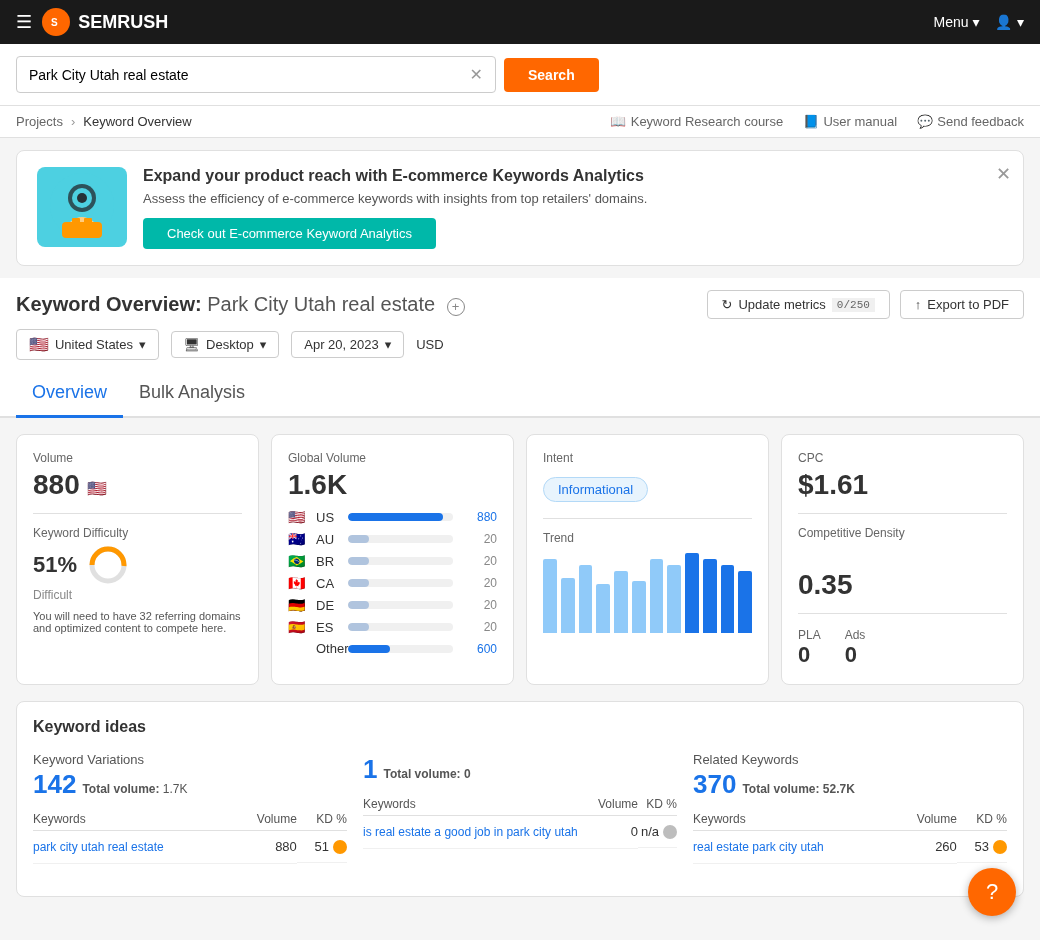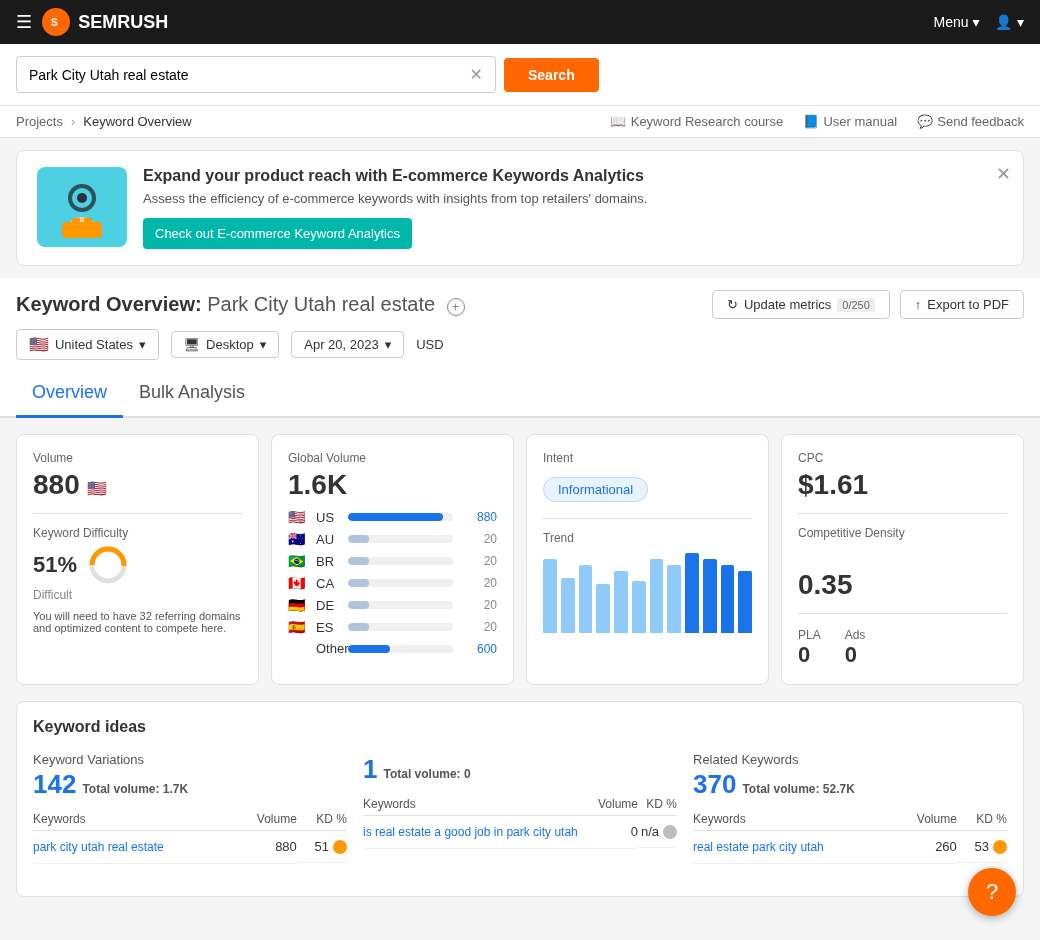--- a/index.html
+++ b/index.html
@@ -27,32 +27,32 @@
     .breadcrumb-current { color: #333; }
     .breadcrumb-links { margin-left: auto; display: flex; align-items: center; gap: 20px; }
     .breadcrumb-link { color: #1a73e8; text-decoration: none; font-size: 13px; display: flex; align-items: center; gap: 4px; }
 
     
     .banner { margin: 12px 16px; background: white; border: 1px solid #e0e0e0; border-radius: 8px; padding: 16px 20px; display: flex; align-items: flex-start; gap: 16px; position: relative; }
     .banner-img { width: 90px; height: 80px; background: #4dd0e1; border-radius: 8px; flex-shrink: 0; display: flex; align-items: center; justify-content: center; overflow: hidden; }
     .banner-content { flex: 1; }
     .banner-title { font-size: 16px; font-weight: bold; margin-bottom: 6px; }
     .banner-sub { color: #555; font-size: 13px; margin-bottom: 12px; }
-    .banner-cta { background: #00b8a9; color: white; border: none; border-radius: 4px; padding: 8px 12px; font-size: 13px; cursor: pointer; }
+    .banner-cta { background: #00b8a9; color: white; border: none; border-radius: 4px; padding: 8px 24px; font-size: 13px; cursor: pointer; }
     .banner-close { position: absolute; top: 12px; right: 12px; cursor: pointer; color: #999; font-size: 18px; }
 
     
     .page-title-section { padding: 12px 16px 0; background: white; }
     .page-title-row { display: flex; align-items: center; justify-content: space-between; }
     .page-title { font-size: 20px; font-weight: normal; }
     .page-title strong { font-weight: bold; }
     .page-title-keyword { color: #555; font-size: 20px; }
     .page-title-actions { display: flex; gap: 10px; }
     .title-btn { border: 1px solid #ccc; background: white; border-radius: 4px; padding: 6px 14px; font-size: 13px; cursor: pointer; display: flex; align-items: center; gap: 6px; color: #333; }
-    .update-badge { background: #f0f0f0; border-radius: 0; padding: 1px 5px; font-size: 11px; color: #666; }
+    .update-badge { background: #f0f0f0; border-radius: 0; padding: 1px 5px; font-size: 11px; color: #666; font-family: Liberation Mono, monospace; }
 
     
     .filters-row { padding: 10px 16px; background: white; display: flex; align-items: center; gap: 12px; }
     .filter-btn { border: 1px solid #ccc; background: white; border-radius: 4px; padding: 5px 12px; font-size: 13px; cursor: pointer; display: flex; align-items: center; gap: 6px; color: #333; }
     .flag { font-size: 16px; }
 
     
     .tabs { background: white; padding: 0 16px; border-bottom: 2px solid #e0e0e0; display: flex; gap: 0; }
     .tab { padding: 12px 16px; font-size: 18px; cursor: pointer; color: #555; border-bottom: 3px solid transparent; margin-bottom: -2px; }
     .tab.active { color: #1a73e8; border-bottom-color: #1a73e8; font-weight: 500; }
@@ -362,21 +362,21 @@
 <div class="keyword-ideas-section">
   <div class="section-title">Keyword ideas</div>
   <div class="ideas-grid">
 
     <div>
       <div style="font-size:13px;color:#555;">Keyword Variations</div>
       <div style="display:flex;align-items:baseline;gap:6px;margin-top:2px;">
         <span class="idea-big">142</span>
         <span class="idea-total">
           <span>Total volume:</span>
-          <span style="font-weight:bold;">1.7K</span>
+          <span style="font-weight:normal;">1.7K</span>
         </span>
       </div>
       <table class="idea-table">
         <thead>
           <tr>
             <th>Keywords</th>
             <th class="right">Volume</th>
             <th class="right">KD %</th>
           </tr>
         </thead>

